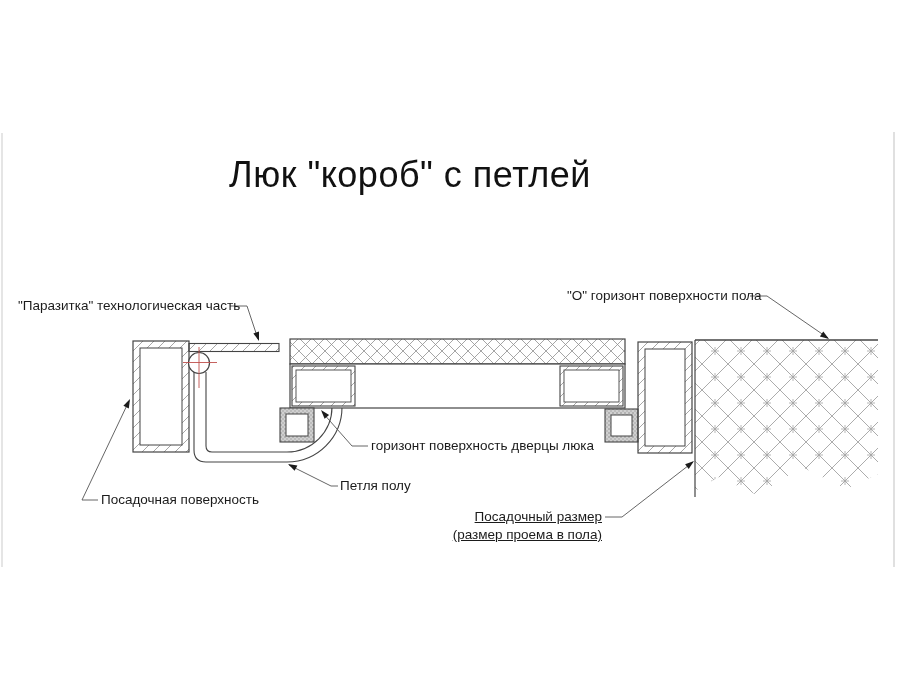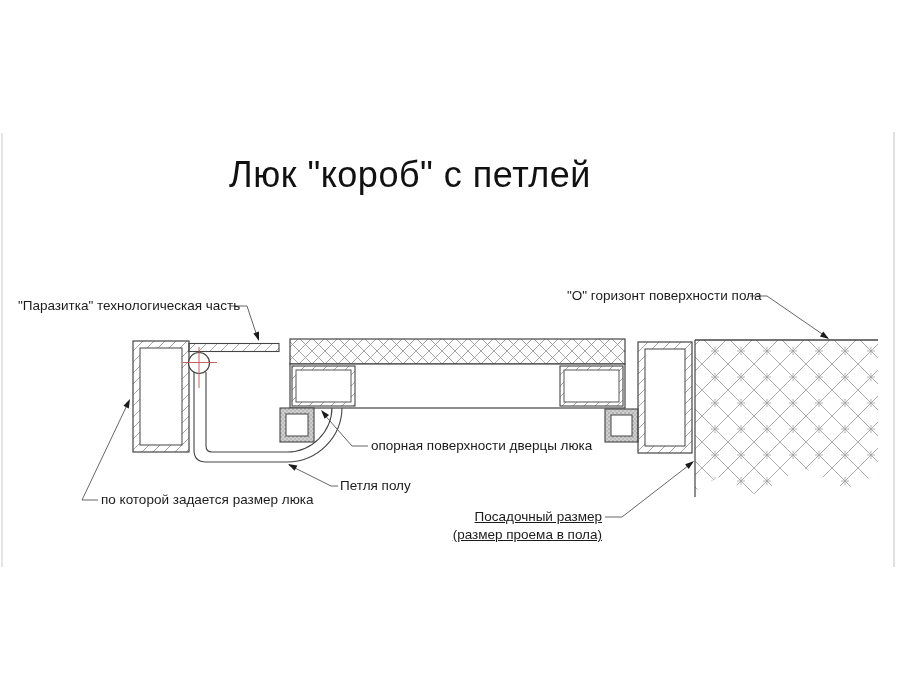--- a/index.html
+++ b/index.html
@@ -115,26 +115,26 @@
       <polygon points="694,461 688.7,468.9 685.1,464.2"></polygon>
     </g>
   </svg>
 
   <div class="title">Люк "короб" с петлей</div>
 
   <div class="lbl" style="left:18px;top:297px;">"Паразитка" технологическая часть</div>
 
   <div class="lbl" style="left:567px;top:287px;">"О" горизонт поверхности пола</div>
 
-  <div class="lbl" style="left:371px;top:437px;">опорная поверхности дверцы люка</div>
+  <div class="lbl" style="left:371px;top:437px;">горизонт поверхность дверцы люка</div>
 
   <div class="lbl" style="left:340px;top:477px;">Петля полу</div>
 
   <div class="lbl" style="left:101px;top:491px;">
-    <div>по которой задается размер люка</div>
+    <div>Посадочная поверхность</div>
   </div>
 
   <div class="lbl r" style="left:402px;top:508px;width:200px;">
     <div>Посадочный размер</div>
     <div>(размер проема в пола)</div>
   </div>
 
 </div>
 
 </body></html>

